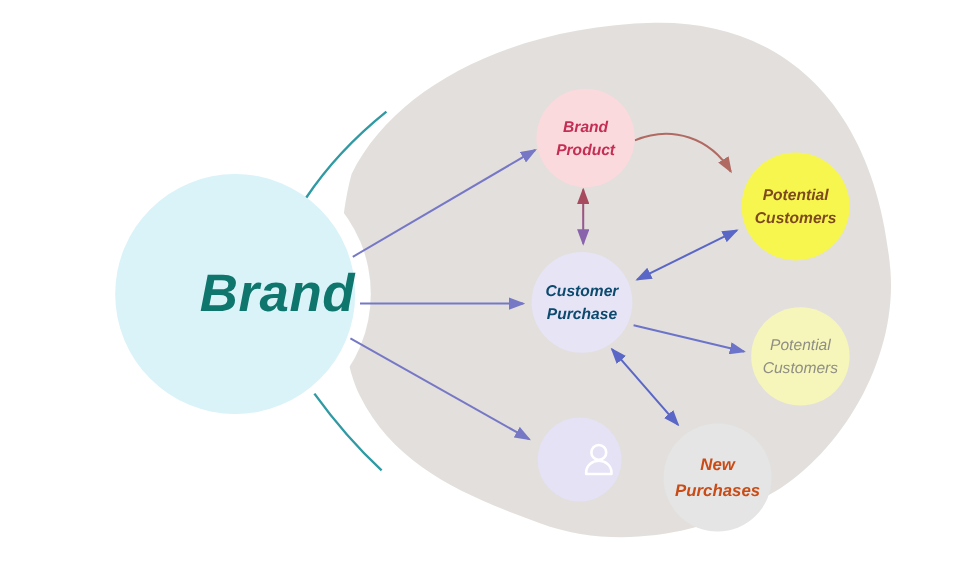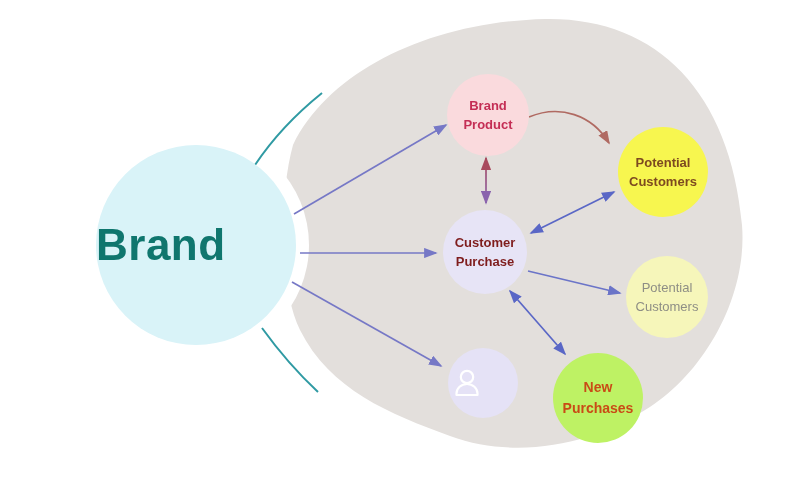--- a/index.html
+++ b/index.html
@@ -10,51 +10,52 @@
     overflow: hidden;
     background: #ffffff;
     font-family: "Liberation Sans", sans-serif;
   }
   .layer { position: absolute; left: 0; top: 0; }
   .node {
     position: absolute;
     border-radius: 50%;
     display: flex;
     align-items: center;
-    justify-content: flex-start;
+    justify-content: flex-end;
     text-align: center;
+    font-style: italic;
   }
   .node span { display: block; }
   .node-brand {
     left: 96px; top: 145px; width: 200px; height: 200px;
     background: #d9f3f8; color: #0f766e;
     font-size: 44px; font-weight: 700; letter-spacing: 0.5px;
   }
   .node-small {
     font-size: 13px; font-weight: 700; line-height: 1.5;
   }
   .node-brand-product {
     left: 447px; top: 74px; width: 82px; height: 82px;
     background: #fadadd; color: #c42e55;
   }
   .node-pc-top {
     left: 618px; top: 127px; width: 90px; height: 90px;
     background: #f7f64f; color: #7d4a20;
   }
   .node-customer-purchase {
     left: 443px; top: 210px; width: 84px; height: 84px;
-    background: #e7e4f6; color: #7f1d1d;
+    background: #e7e4f6; color: #0c4a6e;
   }
   .node-pc-right {
     left: 626px; top: 256px; width: 82px; height: 82px;
     background: #f6f6ba; color: #8e8e85; font-weight: 500;
   }
   .node-new-purchases {
     left: 553px; top: 353px; width: 90px; height: 90px;
-    background: #bef264; color: #c94b16; font-size: 14px;
+    background: #e5e5e5; color: #c94b16; font-size: 14px;
   }
   .node-avatar {
     left: 448px; top: 348px; width: 70px; height: 70px;
     background: #e5e2f6;
   }
 </style>
 </head>
 <body>
 
 <div class="canvas">

